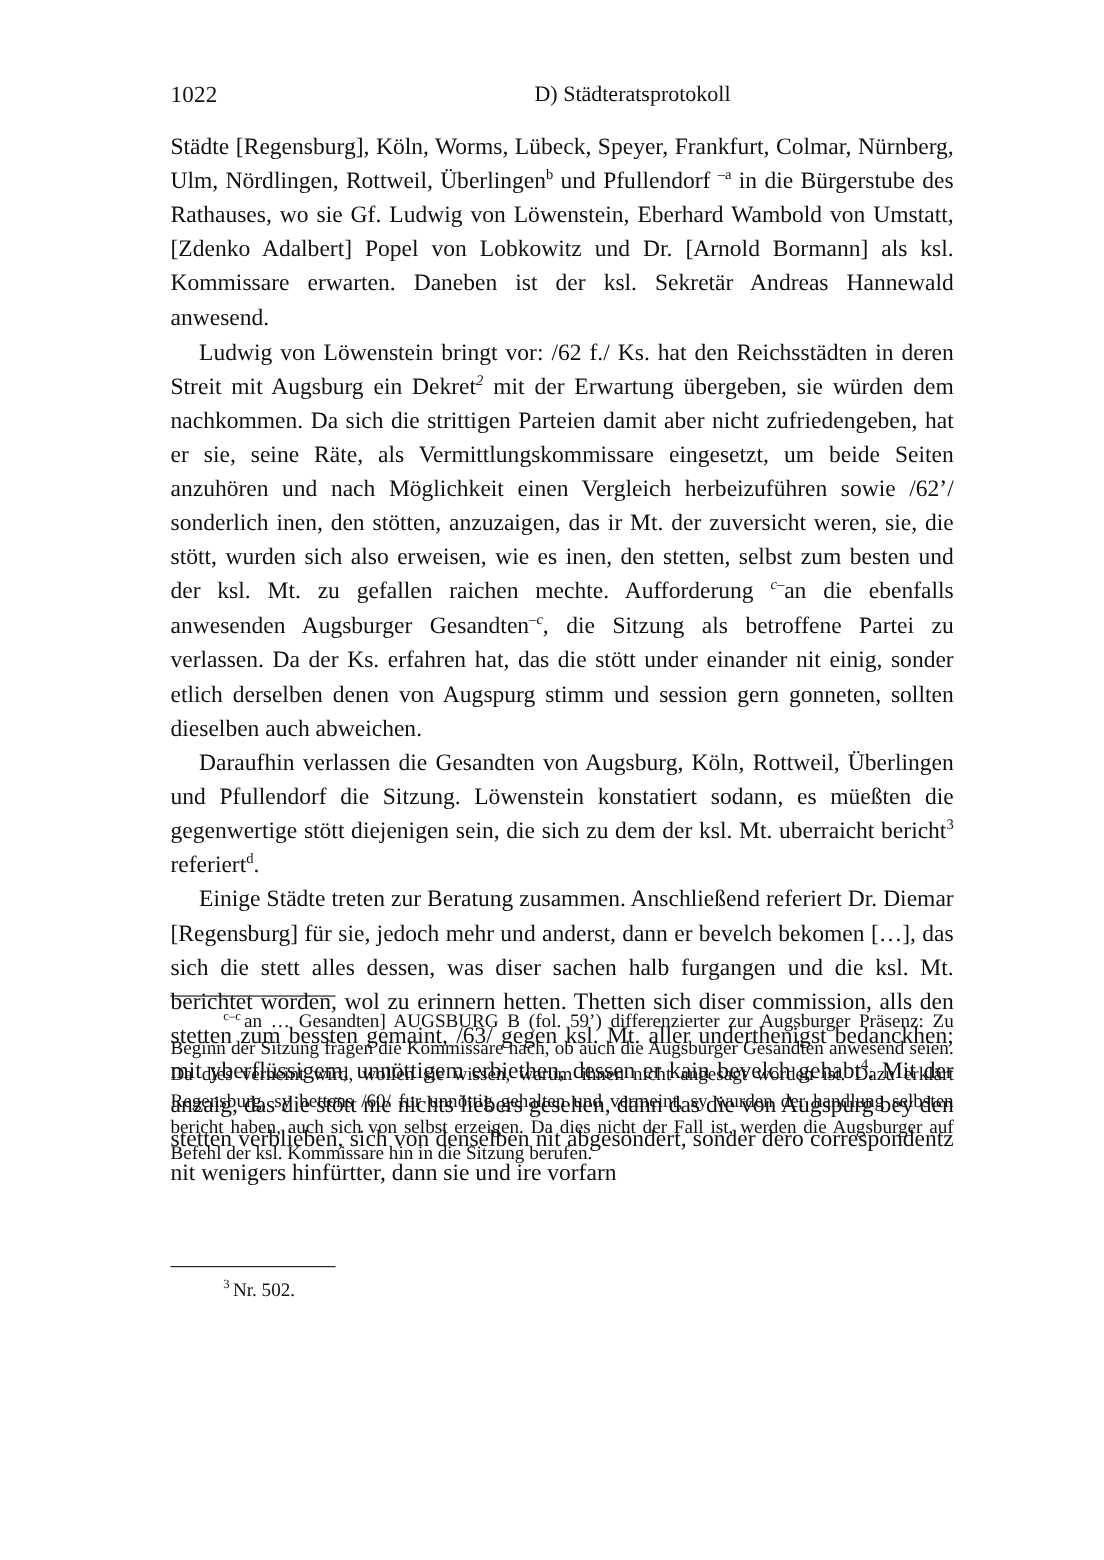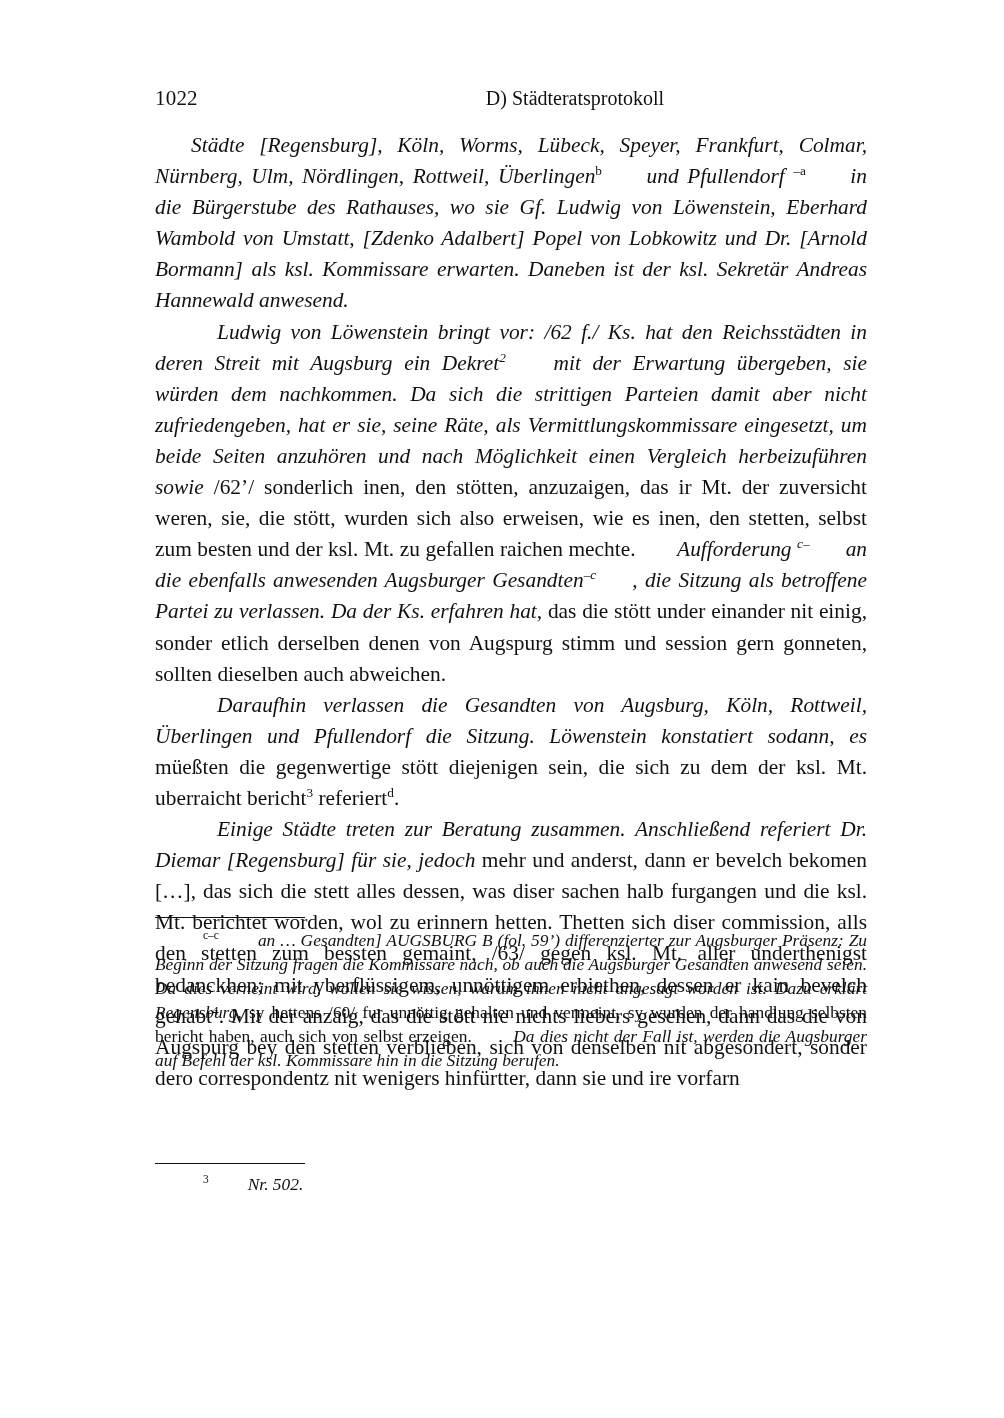--- a/index.html
+++ b/index.html
@@ -4,21 +4,21 @@
 <title>Städteratsprotokoll — p. 1022</title>
 <style>
   html,body{margin:0;padding:0;background:#ffffff;}
   body{
     width:1004px;height:1418px;position:relative;
     font-family:"Liberation Serif","DejaVu Serif",serif;
     color:#111111;
     -webkit-font-smoothing:antialiased;
   }
   .page{
-    position:absolute;left:0;top:12px;width:1004px;height:1038px;
+    position:absolute;left:0;top:0;width:1004px;height:1038px;
     box-sizing:border-box;
     padding:0;
     border-radius:16px;
   }
   
   .runhead{
     position:absolute;left:155px;top:74px;width:710px;
     font-size:20px;line-height:1.2;
   }
   .runhead .folio{
@@ -33,21 +33,21 @@
   
   .body{
     position:absolute;left:155px;top:118px;width:712px;
     font-size:21.4px;line-height:31.1px;
     text-align:justify;
     text-justify:inter-word;
     hyphens:none;
   }
   .body p{margin:0;padding:0;}
   .body p.ind{text-indent:26px;}
-  .it{font-style:italic;margin-left:36px;}
+  .it{}
   .ro{font-style:normal;}
   sup{
     font-size:0.62em;line-height:0;vertical-align:super;
     font-style:normal;
   }
   sup.itsup{font-style:italic;}
   
   .rule{
     position:absolute;height:0;border:0;border-top:1.1px solid #111;
     width:150px;left:155px;margin:0;

